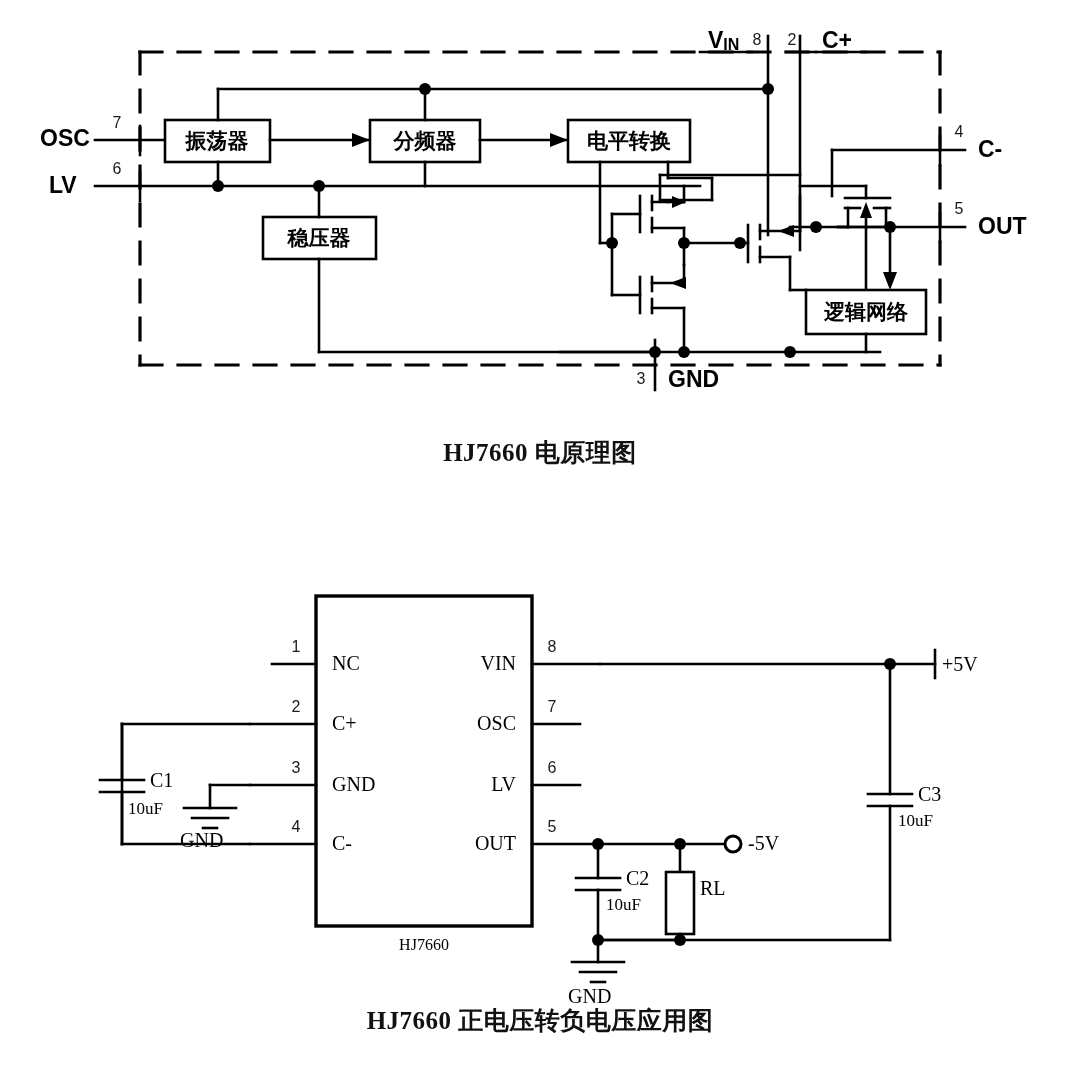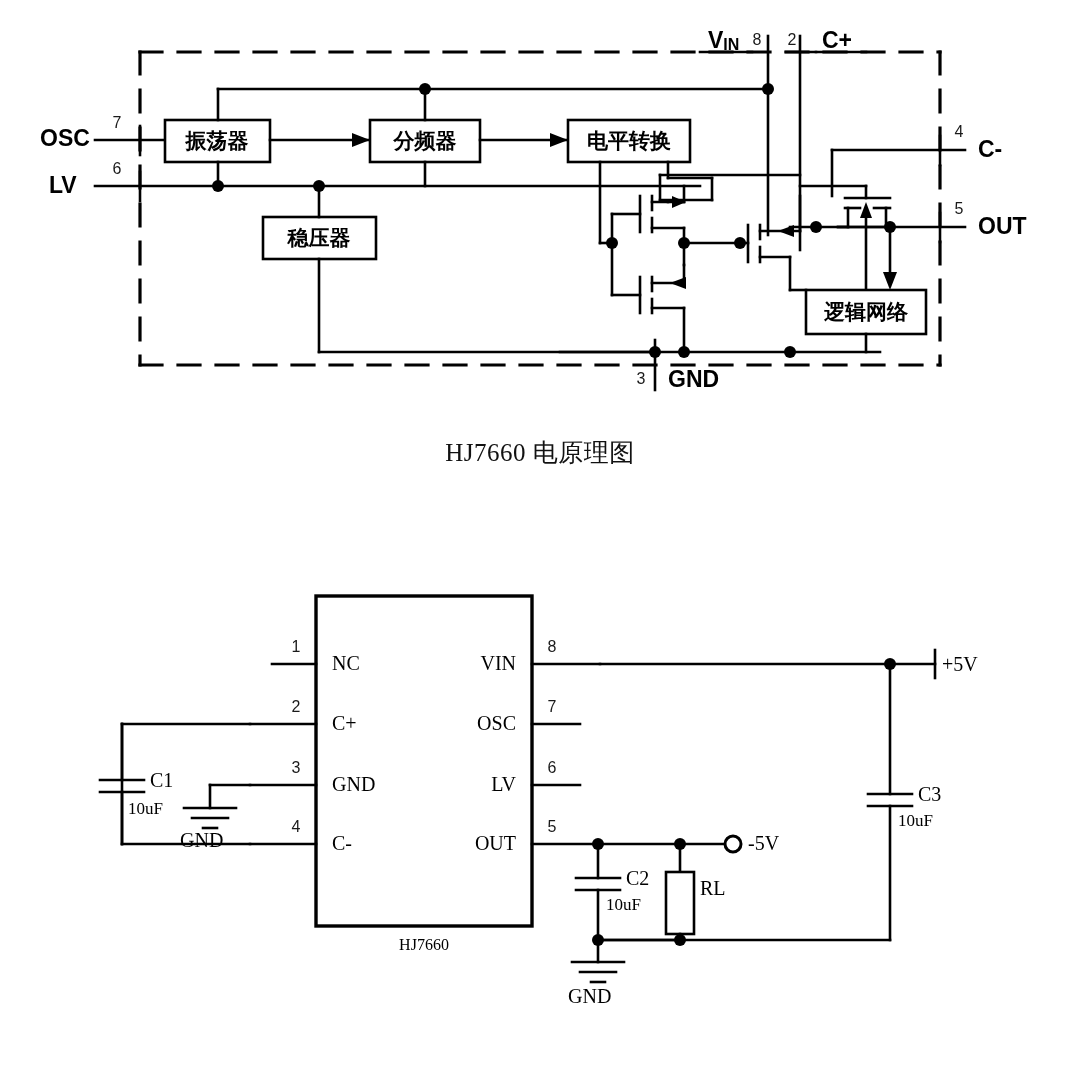--- a/index.html
+++ b/index.html
@@ -29,21 +29,21 @@
   #fig-top { top: 0; height: 420px; }
   #fig-bottom { top: 542px; height: 480px; }
 
   svg { display: block; }
 
   .caption {
     position: absolute;
     width: 1080px;
     text-align: center;
     font-family: "Liberation Serif", serif;
-    font-weight: normal;
+    font-weight: bold;
     font-size: 25px;
     letter-spacing: 0.5px;
     color: #111;
   }
   #caption-top { top: 436px; }
   #caption-bottom { top: 1004px; }
 
   
   text { font-family: "Liberation Sans", sans-serif; fill: #000; }
   .cnblk {
@@ -366,14 +366,15 @@
 
       <text class="serif" x="700" y="348">RL</text>
 
       <text class="serif" x="942" y="124">+5V</text>
       <text class="serif" x="748" y="303">-5V</text>
       <text class="serif" x="180" y="300">GND</text>
       <text class="serif" x="568" y="456">GND</text>
     </svg>
   </div>
 
+  <div class="caption" id="caption-bottom">HJ7660 正电压转负电压应用图</div>
 
 </div>
 
 </body></html>

